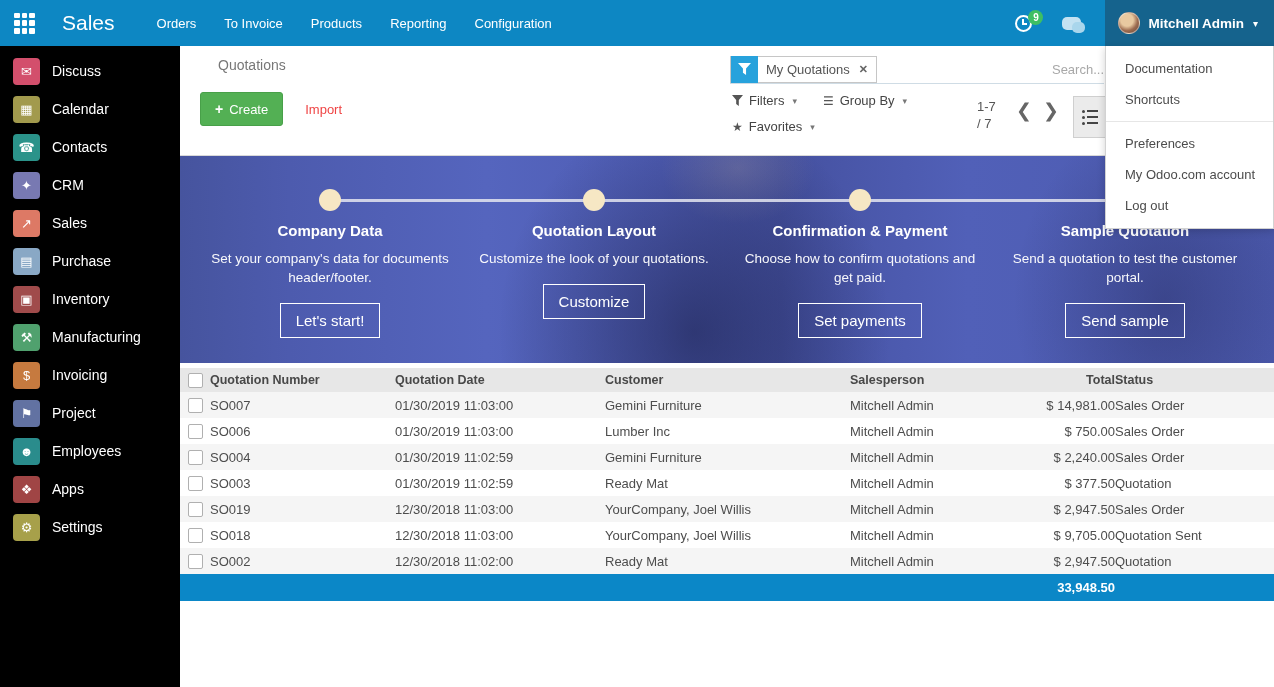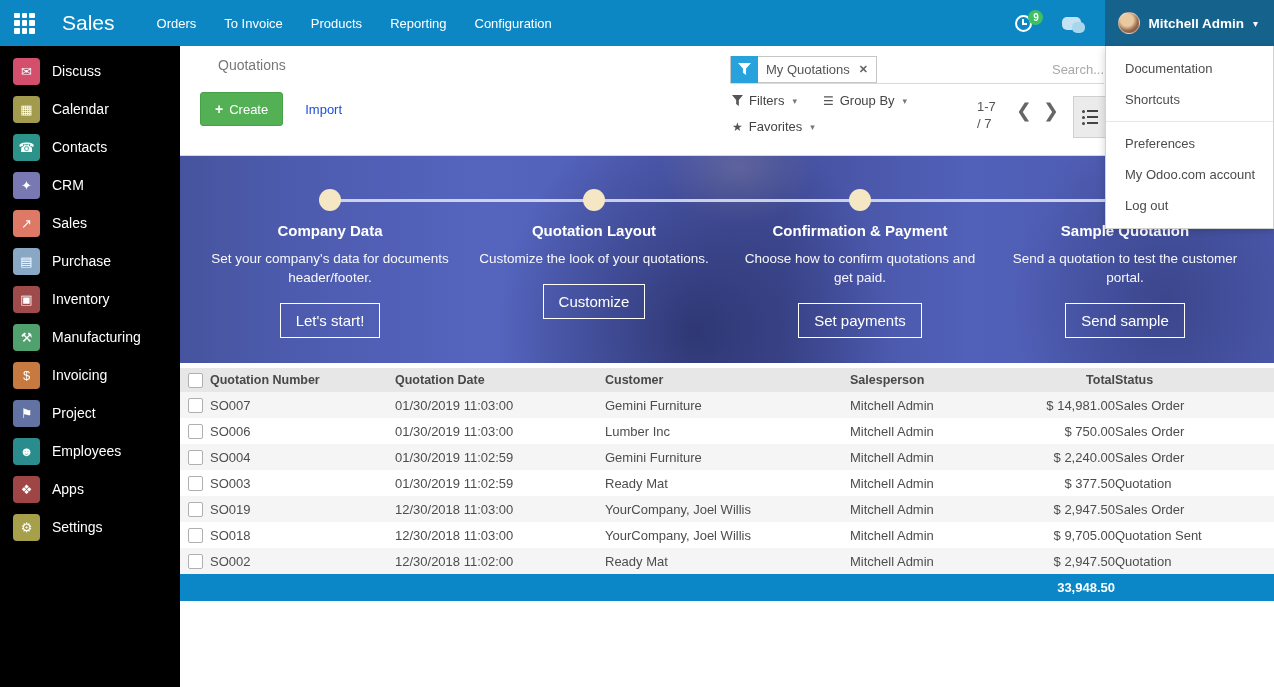--- a/index.html
+++ b/index.html
@@ -62,21 +62,21 @@
   
   .main { position:absolute; left:180px; top:46px; right:0; bottom:0; background:#fff; }
 
   .control-panel { position:relative; height:110px; background:#fff;
     border-bottom:1px solid #d9d9d9; }
   .cp-title { position:absolute; left:38px; top:11px; font-size:14px; color:#777; }
   .cp-buttons { position:absolute; left:20px; top:46px; display:flex; align-items:center; }
   .btn-create { background:#53b054; border:1px solid #48a049; color:#fff; font-size:13px;
     padding:8px 14px; border-radius:3px; cursor:pointer; display:flex; align-items:center; }
   .btn-create .plus { font-weight:bold; margin-right:6px; font-size:14px; }
-  .link-import { margin-left:22px; font-size:13px; color:#1d4ed8; cursor:pointer; }
+  .link-import { margin-left:22px; font-size:13px; color:#ef4444; cursor:pointer; }
 
   .search-box { position:absolute; left:550px; top:9px; width:374px; height:29px;
     border-bottom:1px solid #cfdce5; display:flex; align-items:center; }
   .filter-tag { display:flex; align-items:center; border:1px solid #c6c6c6; background:#fff;
     height:27px;text-align:center; }
   .tag-funnel-box { width:27px; height:27px; background:#27a2dc; display:flex;
     align-items:center; justify-content:center; flex:none; }
   .funnel-white { width:13px; height:12px; background:#fff;
     clip-path:polygon(0 0,100% 0,62% 45%,62% 100%,38% 82%,38% 45%); }
   .tag-label { font-size:13px; color:#555; padding:0 6px 0 8px; white-space:nowrap; }

